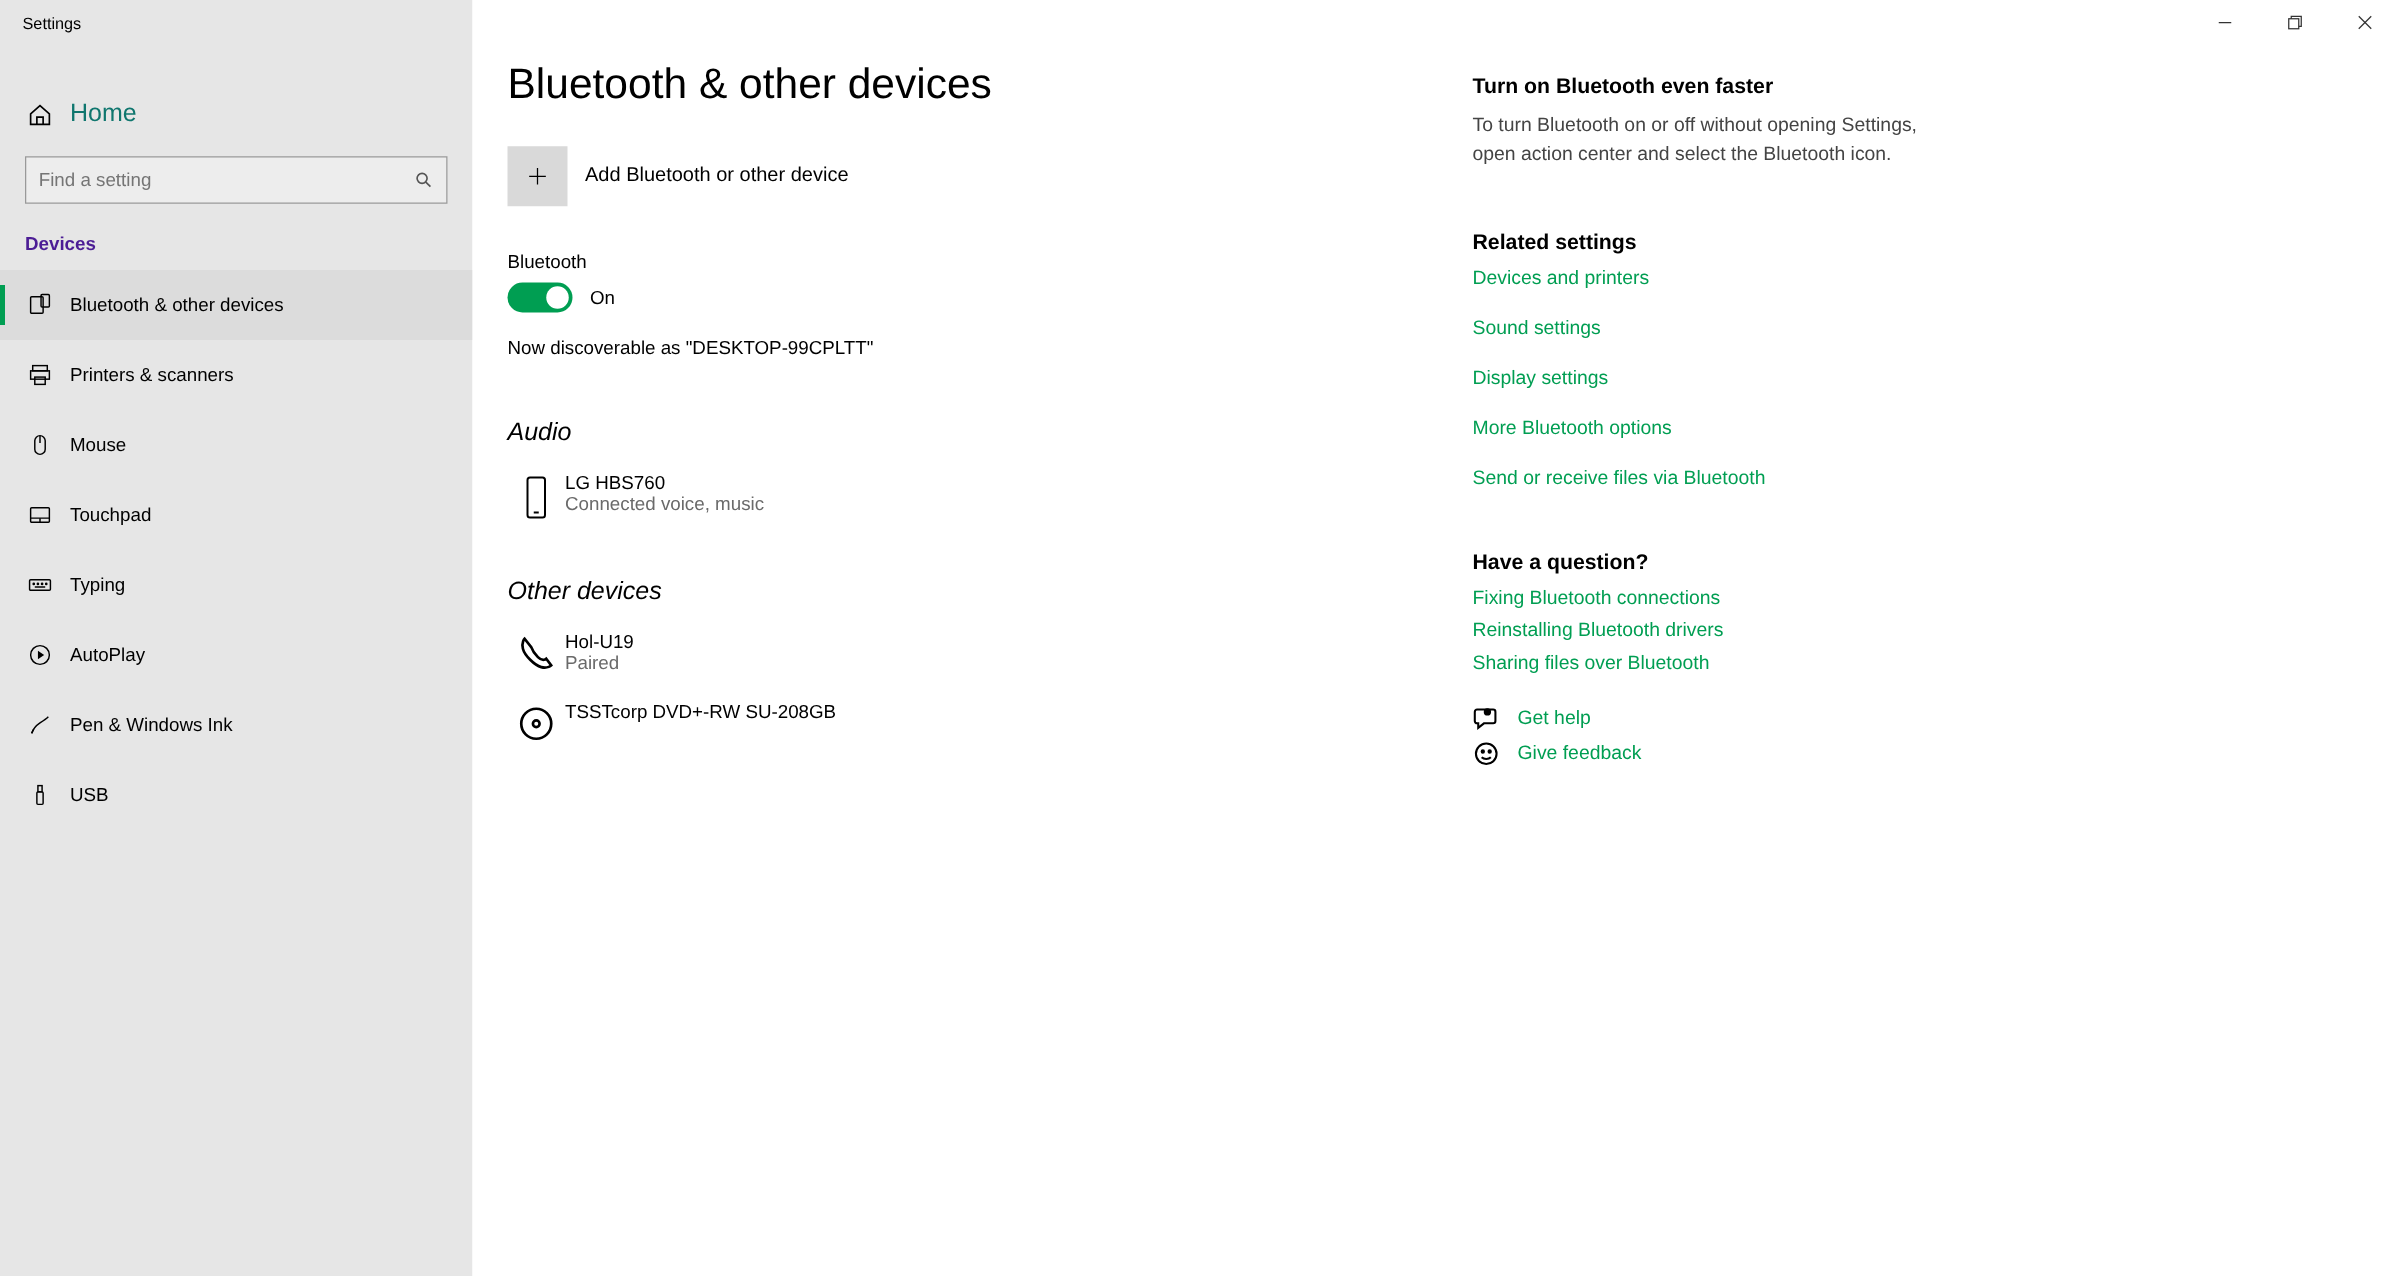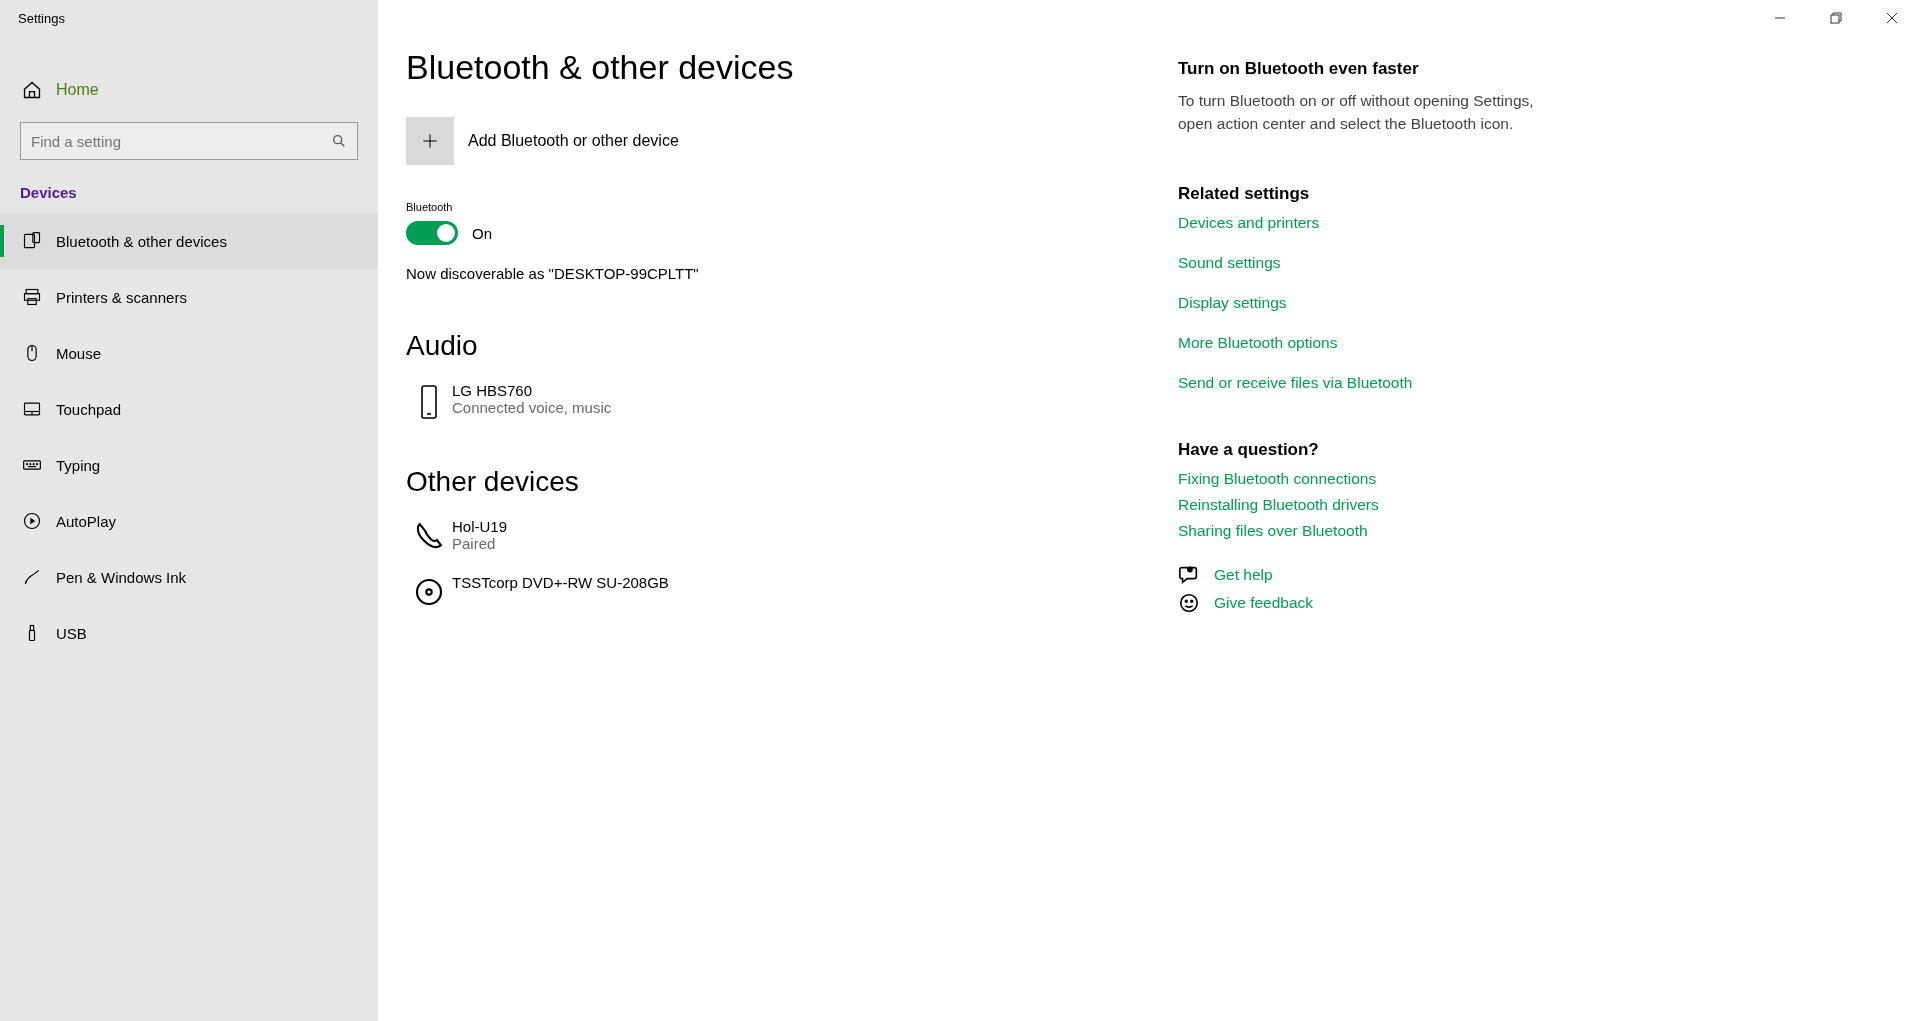--- a/index.html
+++ b/index.html
@@ -24,21 +24,21 @@
 .titlebar-text { font-size: 13px; color: #000; }
 
 .home-row {
   display: flex;
   align-items: center;
   padding: 14px 20px 14px 22px;
   margin-top: 30px;
   cursor: pointer;
 }
 .home-row .icon-slot { width: 34px; display:flex; align-items:center; }
-.home-row .label { font-size: 16px; color: #4d7c0f; }
+.home-row .label { font-size: 20px; color: #0f766e; }
 
 .search-wrap { padding: 0 20px; margin-top: 8px; }
 .search-box {
   width: 100%;
   height: 38px;
   border: 1px solid #999;
   background: #ededed;
   display: flex;
   align-items: center;
   padding: 0 10px;
@@ -116,21 +116,21 @@
   cursor:pointer;
 }
 .add-box {
   width: 48px; height: 48px;
   background:#d9d9d9;
   display:flex; align-items:center; justify-content:center;
   margin-right: 14px;
 }
 .add-label { font-size: 16px; }
 
-.sub-label { font-size: 11px; margin-bottom: 8px; }
+.sub-label { font-size: 15px; margin-bottom: 8px; }
 .toggle-row { display:flex; align-items:center; margin-bottom: 20px; }
 .toggle {
   width: 52px; height: 24px;
   background:#009e52;
   border-radius: 12px;
   position: relative;
   margin-right: 14px;
   cursor:pointer;
 }
 .toggle::after {
@@ -138,21 +138,21 @@
   position:absolute;
   right:3px; top:3px;
   width:18px; height:18px;
   background:#fff;
   border-radius:50%;
 }
 .toggle-state { font-size: 15px; }
 
 .discover-line { font-size: 15px; margin-bottom: 48px; }
 
-.group-title { font-size: 28px; font-weight: 400; margin-bottom: 16px; }
+.group-title { font-size: 20px; font-weight: 400; margin-bottom: 16px; font-style: italic; }
 
 .device-row {
   display:flex;
   align-items:flex-start;
   padding: 4px 0 18px 0;
 }
 .device-icon {
   width: 46px;
   display:flex;
   justify-content:center;

